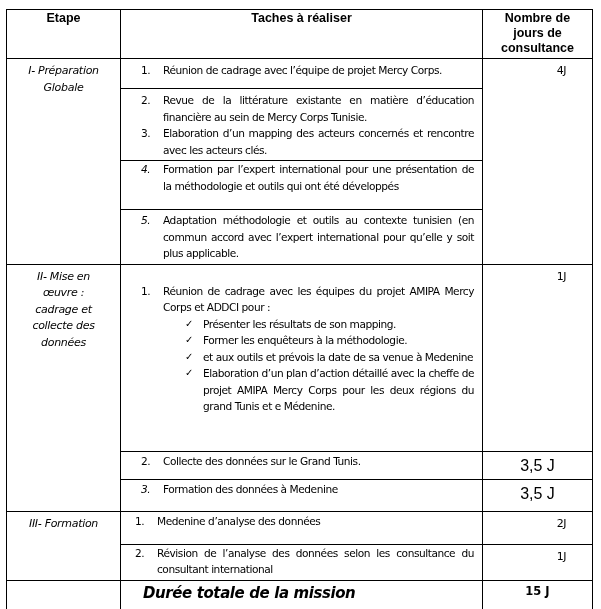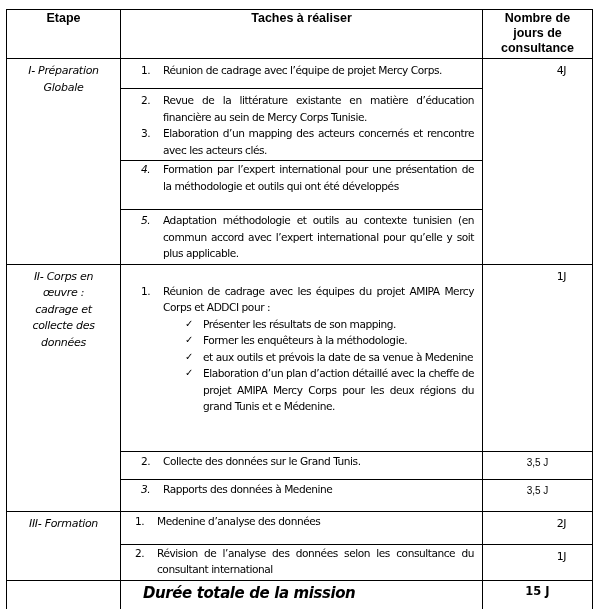--- a/index.html
+++ b/index.html
@@ -24,21 +24,21 @@
   .stage { font-family: "DejaVu Sans", sans-serif; font-size: 11px; font-style: italic; text-align: center; line-height: 16.5px; padding-top: 4px !important; letter-spacing: -0.3px; margin-top: 28px; }
   .task { font-family: "DejaVu Sans", sans-serif; font-size: 10.6px; line-height: 16.5px; letter-spacing: -0.45px; color: #000; }
   .task-inner { padding: 3px 8px 2px 20px; }
   .item { display: flex; text-align: justify; }
   .num { width: 22px; flex: 0 0 22px; }
   .txt { flex: 1; text-align: justify; text-align-last: left; }
   .num.it { font-style: italic; }
   .checks { margin-left: 44px; }
   .chk { display: flex; }
   .chk .mark { width: 18px; flex: 0 0 18px; font-size: 10px; }
-  .days { font-family: "Liberation Sans", sans-serif; font-size: 10px; text-align: center; padding-top: 5px !important; }
+  .days { font-family: "Liberation Sans", sans-serif; font-size: 16px; text-align: center; padding-top: 5px !important; }
   .days.cal { font-family: "DejaVu Sans", sans-serif; font-size: 11px; letter-spacing: -0.3px; padding-left: 48px; }
   .total-label { font-family: "DejaVu Sans", sans-serif; font-style: italic; font-weight: bold; font-size: 15px; letter-spacing: -0.4px; padding: 3px 0 0 22px !important; }
   .total-val { font-family: "DejaVu Sans", sans-serif; font-weight: bold; font-size: 11.5px; text-align: center; padding-top: 3px !important; margin-left: 29px; }
 </style>
 </head>
 <body>
 
 <table class="tbl">
   <colgroup>
       <col class="c1">
@@ -102,21 +102,21 @@
         <div class="item">
               <span class="num it">5.</span>
               <span class="txt">Adaptation méthodologie et outils au contexte tunisien (en commun accord avec l’expert international pour qu’elle y soit plus applicable.</span>
             </div>
       </div>
     </td>
   </tr>
 
   <tr style="height:187px">
     <td class="stage" rowspan="3" style="padding-top:2px">
-      <div>II- Corps en</div>
+      <div>II- Mise en</div>
       <div>œuvre :</div>
       <div>cadrage et</div>
       <div>collecte des</div>
       <div>données</div>
     </td>
     <td class="task">
       <div class="task-inner" style="padding-top:18px">
         <div class="item">
               <span class="num">1.</span>
               <span class="txt">Réunion de cadrage avec les équipes du projet AMIPA Mercy Corps et ADDCI pour :</span>
@@ -152,21 +152,21 @@
             </div>
       </div>
     </td>
     <td class="days" style="padding-top:3px"><span>3,5 J</span></td>
   </tr>
   <tr style="height:32px">
     <td class="task">
       <div class="task-inner" style="padding-top:1px">
         <div class="item">
               <span class="num it">3.</span>
-              <span class="txt">Rapports des données à Medenine</span>
+              <span class="txt">Formation des données à Medenine</span>
             </div>
       </div>
     </td>
     <td class="days" style="padding-top:3px"><span>3,5 J</span></td>
   </tr>
 
   <tr style="height:33px">
     <td class="stage" rowspan="2" style="padding-top:1px">
       <div>III- Formation</div>
     </td>

